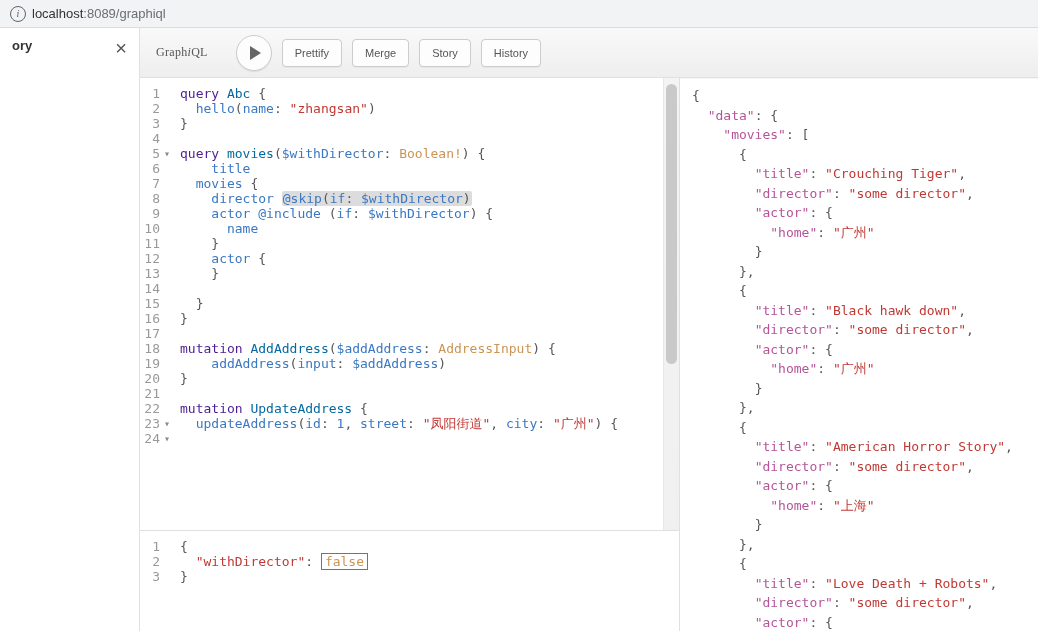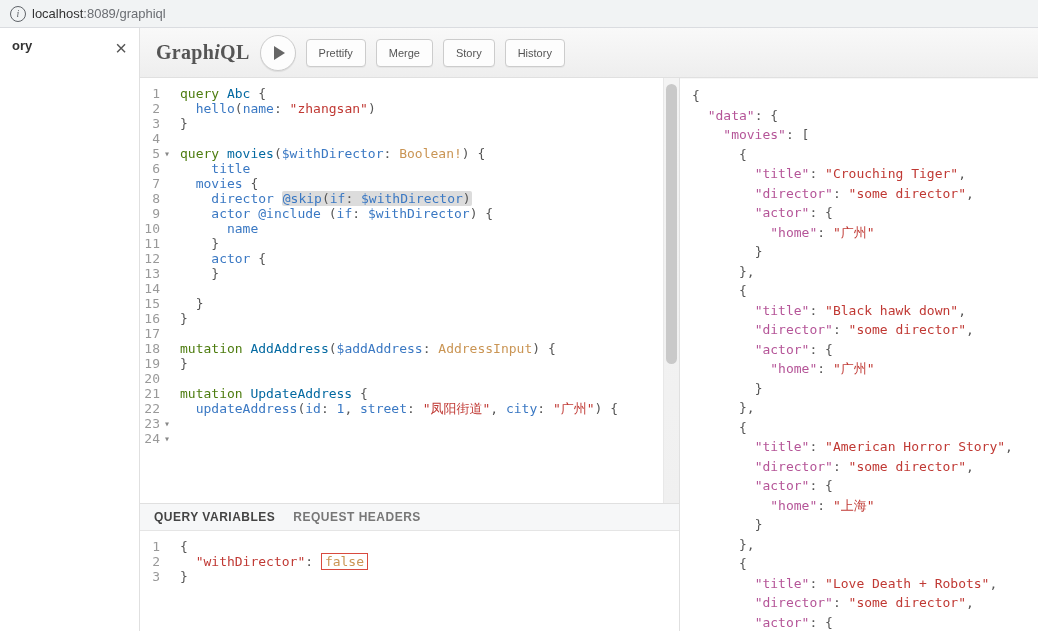--- a/index.html
+++ b/index.html
@@ -7,21 +7,21 @@
 .address-bar { height: 28px; background: #f1f3f4; display: flex; align-items: center; padding: 0 10px; border-bottom: 1px solid #dadce0; }
 .info-icon { width: 16px; height: 16px; border: 1.5px solid #5f6368; border-radius: 50%; display: inline-flex; align-items: center; justify-content: center; font-size: 10px; color: #5f6368; margin-right: 6px; font-style: italic; font-family: Georgia, serif; }
 .url { font-size: 13px; color: #333; }
 .url .path { color: #6b6e73; }
 .main-area { display: flex; height: calc(100% - 28px); }
 .history-panel { width: 140px; border-right: 1px solid #e0e0e0; padding: 10px 12px; position: relative; }
 .history-title { font-size: 13px; font-weight: 600; color: #333; }
 .close-x { position: absolute; right: 12px; top: 10px; font-size: 20px; color: #555; cursor: pointer; line-height: 1; }
 .graphiql { flex: 1; display: flex; flex-direction: column; }
 .toolbar { height: 50px; border-bottom: 1px solid #e0e0e0; display: flex; align-items: center; padding: 0 16px; gap: 10px; background: linear-gradient(#f9f9f9,#eeeeee); box-shadow: 0 1px 0 rgba(0,0,0,0.03); }
-.logo { font-size: 20px; color: #555; font-family: Georgia, serif; letter-spacing: .3px; font-weight: bold; }
+.logo { font-size: 12px; color: #555; font-family: Georgia, serif; margin-right: 18px; letter-spacing: .3px; }
 .logo i { font-style: italic; }
 .play-btn { width: 36px; height: 36px; border-radius: 50%; border: 1px solid #ccc; background: #fdfdfd; display: flex; align-items: center; justify-content: center; cursor: pointer; box-shadow: 0 1px 1px rgba(0,0,0,0.08); }
 .play-triangle { width: 0; height: 0; border-left: 11px solid #666; border-top: 7px solid transparent; border-bottom: 7px solid transparent; margin-left: 3px; }
 .tb-btn { height: 28px; padding: 0 12px; border: 1px solid #ccc; background: #fdfdfd; border-radius: 4px; font-size: 11px; color: #555; cursor: pointer; box-shadow: 0 1px 0 rgba(0,0,0,0.04); }
 .editors { flex: 1; display: flex; min-height: 0; }
 .left-pane { width: 540px; display: flex; flex-direction: column; border-right: 1px solid #e0e0e0; position: relative; }
 .scrollbar-fake { position:absolute; right:0; top:0; bottom:0; width:16px; background: linear-gradient(#f4f4f4,#f0f0f0); border-left:1px solid #e8e8e8; }
 .scrollbar-thumb { position:absolute; left:2px; right:2px; top:6px; height:280px; background:#c9c9c9; border-radius:6px; }
 .query-editor { flex: 1; overflow: hidden; position: relative; background: #fff; min-height: 0; }
 .bottom-tabs { border-top: 1px solid #e0e0e0; }
@@ -29,21 +29,21 @@
 .tab { font-size: 12px; font-weight: 600; letter-spacing: 0.5px; color: #777; text-transform: uppercase; cursor: pointer; }
 .tab.active { color: #444; }
 .vars-editor { height: 100px; overflow: hidden; background: #fff; }
 .right-pane { flex: 1; padding: 8px 4px 8px 12px; font-family: Consolas, Menlo, monospace; font-size: 13px; line-height: 1.5; white-space: pre; overflow: hidden; color: #333; }
 .code { display: flex; font-family: Consolas, Menlo, monospace; font-size: 13px; line-height: 15px; }
 .gutter { background: #fff; color: #999; text-align: right; padding: 8px 8px 8px 4px; user-select: none; min-width: 28px; border-right: 0px solid #eee; }
 .gutter div { height: 15px; position: relative; }
 .fold { position: absolute; right: -10px; top: 0; font-size: 10px; color: #888; }
 .lines { padding: 8px 0 8px 12px; }
 .lines div { height: 15px; white-space: pre; }
-.kw { color: #4d7c0f; }
+.kw { color: #4c1d95; }
 .def { color: #0369a1; }
 .attr { color: #3a78c3; }
 .prop { color: #3a78c3; }
 .str { color: #c03934; }
 .var { color: #3a78c3; }
 .type { color: #ca9554; }
 .punc { color: #555; }
 .num { color: #3a78c3; }
 .dir { color: #3a78c3; }
 .hl { background: #dcdcdc; border-radius: 2px; padding: 0 1px; }
@@ -124,33 +124,30 @@
 <div>    <span class="prop">actor</span> <span class="dir">@include</span> <span class="punc">(</span><span class="attr">if</span><span class="punc">:</span> <span class="var">$withDirector</span><span class="punc">)</span> <span class="punc">{</span></div>
 <div>      <span class="prop">name</span></div>
 <div>    <span class="punc">}</span></div>
 <div>    <span class="prop">actor</span> <span class="punc">{</span></div>
 <div>    <span class="punc">}</span></div>
 <div> </div>
 <div>  <span class="punc">}</span></div>
 <div><span class="punc">}</span></div>
 <div> </div>
 <div><span class="kw">mutation</span> <span class="def">AddAddress</span><span class="punc">(</span><span class="var">$addAddress</span><span class="punc">:</span> <span class="type">AddressInput</span><span class="punc">)</span> <span class="punc">{</span></div>
+<div>    <span class="prop">addAddress</span><span class="punc">(</span><span class="attr">input</span><span class="punc">:</span> <span class="var">$addAddress</span><span class="punc">)</span></div>
 <div><span class="punc">}</span></div>
 <div> </div>
 <div><span class="kw">mutation</span> <span class="def">UpdateAddress</span> <span class="punc">{</span></div>
 <div>  <span class="prop">updateAddress</span><span class="punc">(</span><span class="attr">id</span><span class="punc">:</span> <span class="num">1</span><span class="punc">,</span> <span class="attr">street</span><span class="punc">:</span> <span class="str">"凤阳街道"</span><span class="punc">,</span> <span class="attr">city</span><span class="punc">:</span> <span class="str">"广州"</span><span class="punc">)</span> <span class="punc">{</span></div>
             </div>
           </div>
         </div>
 
         <div class="bottom-tabs">
-          <div class="tab-strip">
-            <span class="tab active">QUERY VARIABLES</span>
-            <span class="tab">REQUEST HEADERS</span>
-          </div>
           <div class="vars-editor">
             <div class="code">
               <div class="gutter">
                   <div>1</div>
                   <div>2</div>
                   <div>3</div>
                 </div>
               <div class="lines">
 <div><span class="punc">{</span></div>
 <div>  <span class="str">"withDirector"</span><span class="punc">:</span> <span class="jbool boxed">false</span></div>

